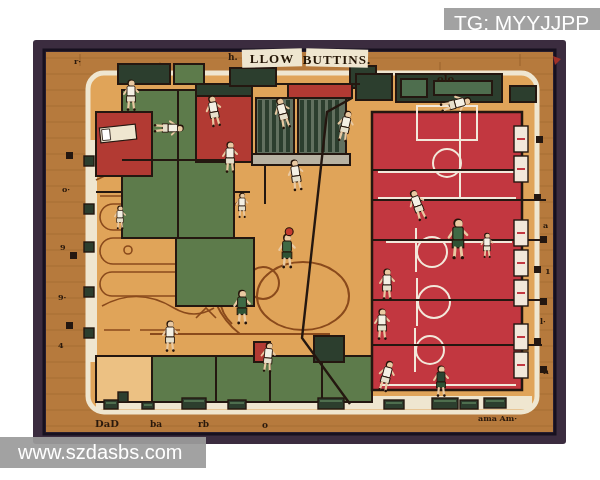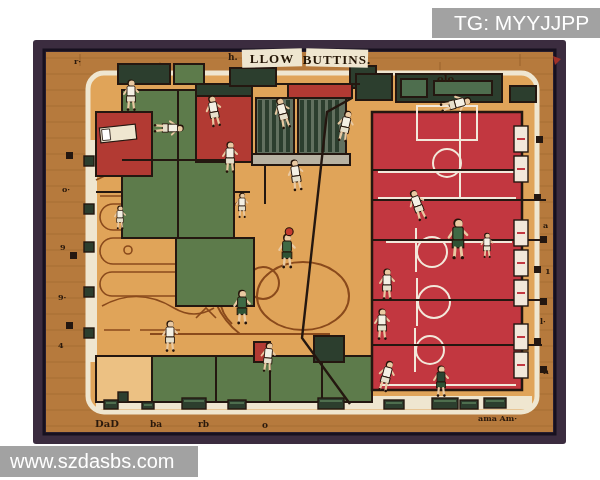--- a/index.html
+++ b/index.html
@@ -2,22 +2,22 @@
 <html style="--frame: #3b2c3f; --frame-edge: #17101f; --wood: #b67a3d; --wood-streak: #8f5a26; --floor: #e0a459; --floor-light: #ecc183; --cream: #efe6d0; --red: #b23a33; --court-red: #c23740; --green: #5d7b4b; --green-dark: #2c3e2e; --green-panel: #4e6e4e; --louver: #62705f; --sill: #b8b2a2; --outline: #241710; --line-brown: #8a4a1c; --white-line: #f2e8da; --skin: #e9c9a2; --jersey-white: #f4f0e4; --jersey-green: #3f6a45; --jersey-dark: #2a4431; --shorts-white: #e6e0cc; --shorts-green: #2e5234; --ball: #c43b2f; --hair: #241309; --watermark-bg: #9c9c9c; --watermark-text: #ffffff;"><head>
 <meta charset="utf-8">
 <style>
   html,body{margin:0;padding:0;background:#ffffff;}
   .page{position:relative;width:600px;height:480px;background:#ffffff;overflow:hidden;
         font-family:"Liberation Sans",sans-serif;}
   .scene{position:absolute;left:0;top:0;}
   .wm{position:absolute;background:var(--watermark-bg,#9c9c9c);opacity:0.93;
       color:var(--watermark-text,#fff);font-family:"Liberation Sans",sans-serif;
       white-space:nowrap;overflow:hidden;}
-  .wm-top{right:0;top:8px;width:146px;height:30px;font-size:21px;line-height:30px;padding-left:22px;}
-  .wm-bottom{left:0;top:446px;width:188px;height:31px;font-size:20px;line-height:31px;padding-left:10px;}
+  .wm-top{right:0;top:8px;width:146px;height:22px;font-size:21px;line-height:30px;padding-left:10px;}
+  .wm-bottom{left:0;top:437px;width:188px;height:31px;font-size:20px;line-height:31px;padding-left:18px;}
   text.glyph{font-family:"DejaVu Serif",serif;font-weight:bold;fill:#2a190c;}
   text.title-word{font-family:"Liberation Serif",serif;font-weight:bold;font-size:13px;
       letter-spacing:1px;fill:#241505;text-anchor:middle;}
 </style>
 </head>
 <body>
 
 <div class="page">
 
   <svg class="scene" width="600" height="480" viewBox="0 0 600 480">

